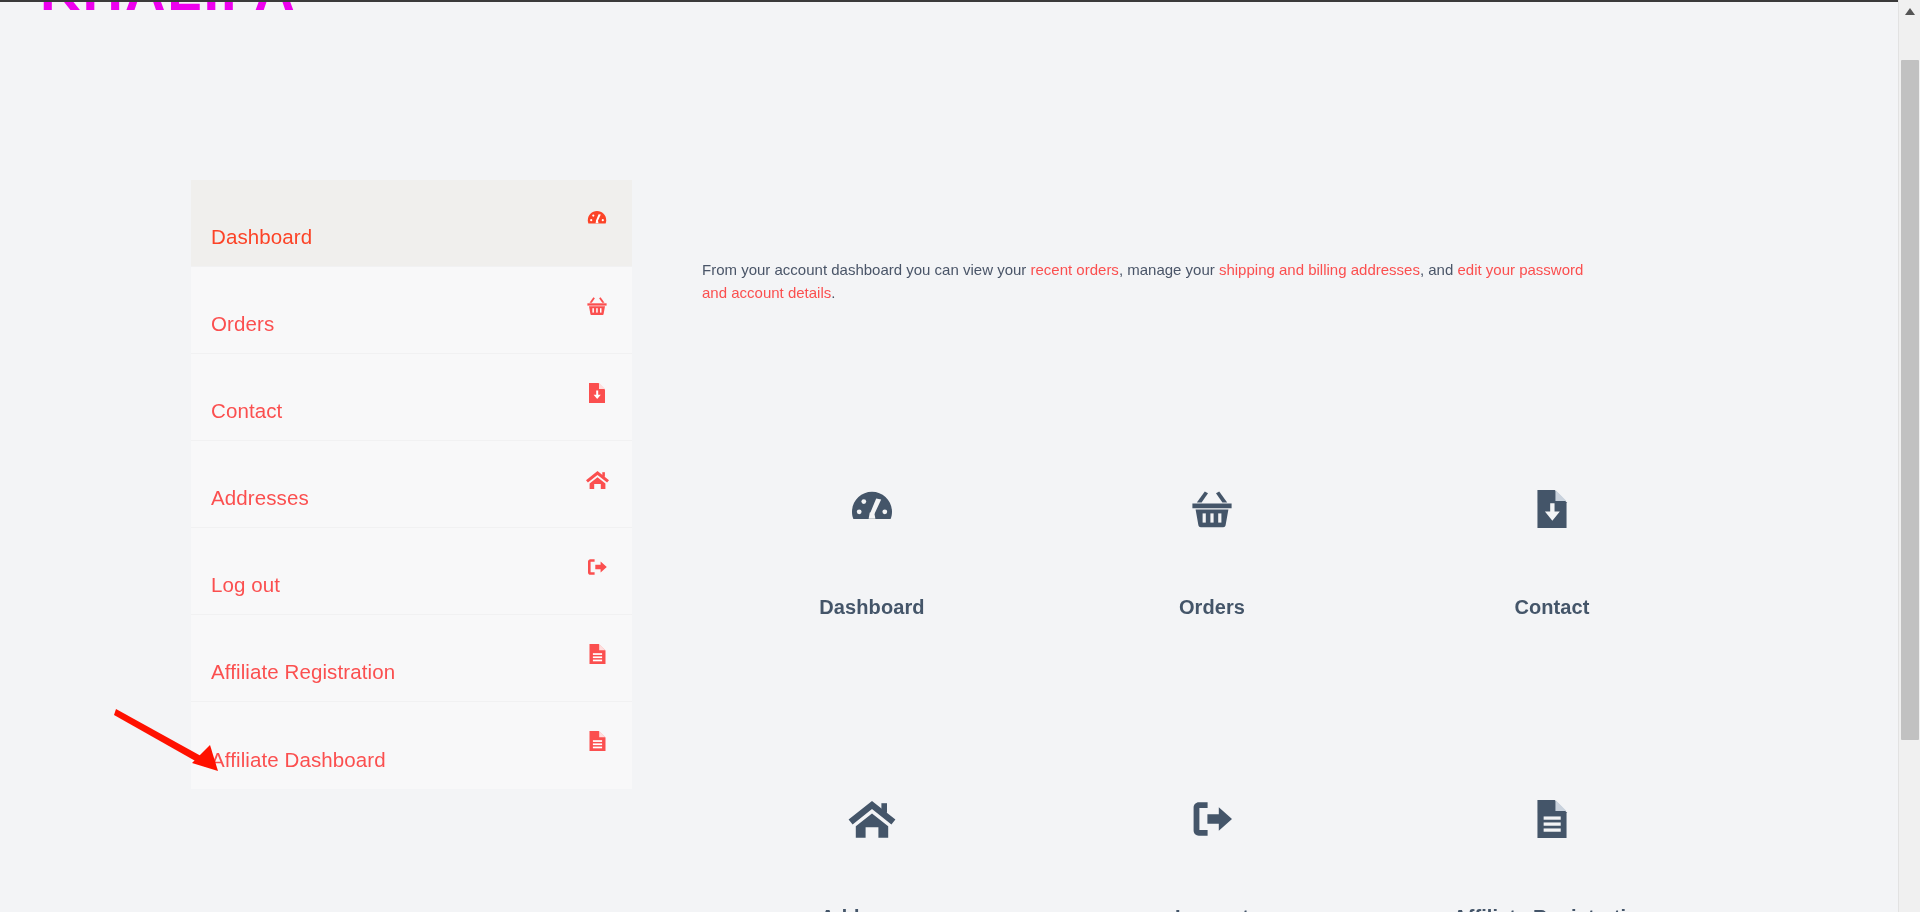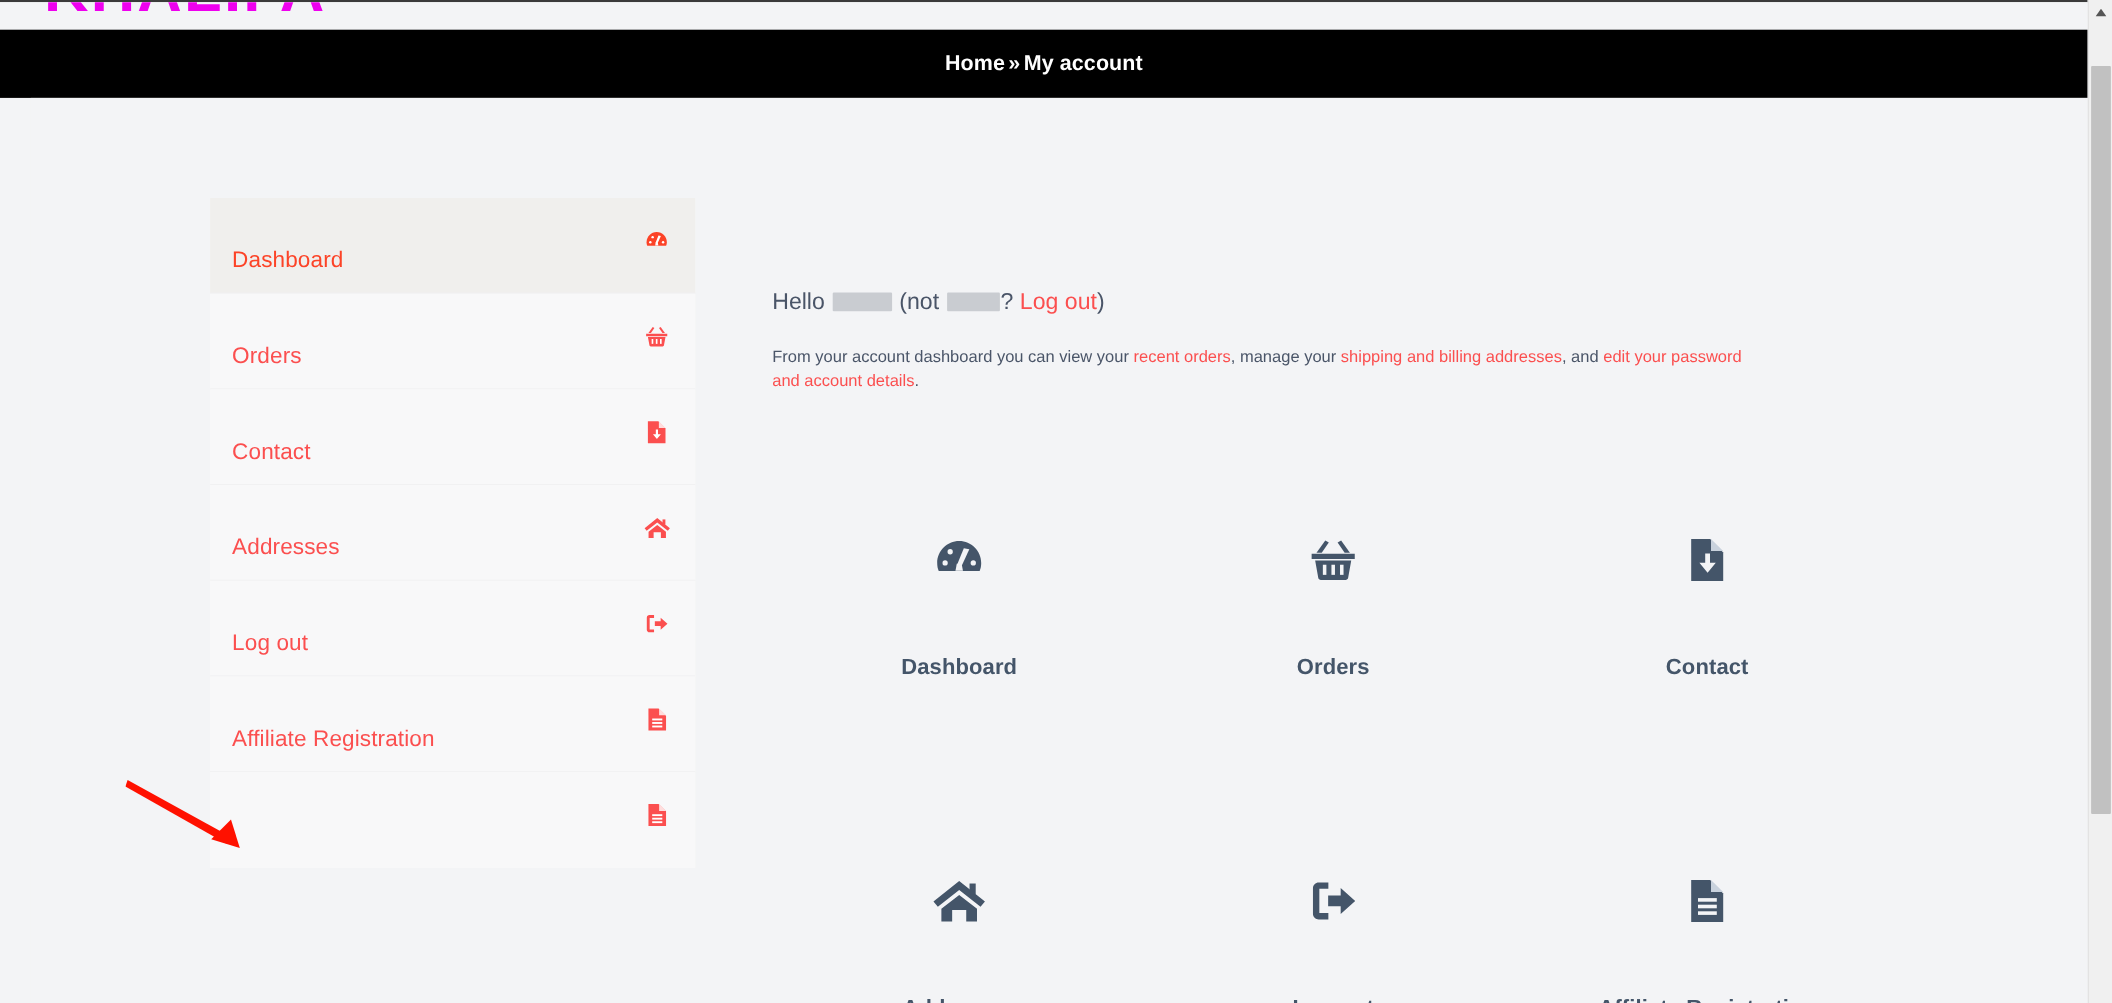--- a/index.html
+++ b/index.html
@@ -241,25 +241,20 @@
 <body>
 
 <div id="viewport">
 
   <div class="top-rule"></div>
 
   <div class="logo-strip">
     <div class="logo-text">KHALIFA</div>
   </div>
 
-  <div class="breadcrumb-bar">
-    <div class="breadcrumb-text">
-      <span>Home</span><span class="breadcrumb-sep">»</span><span>My account</span>
-    </div>
-  </div>
 
   <div class="page-body">
 
     <nav class="account-nav">
 
       <div class="nav-item is-active">
         <span class="nav-label">Dashboard</span>
         <span class="nav-icon">
           <svg width="24" height="24" viewBox="0 0 24 24" fill="#fc4327">
             <path d="M12 4C6.9 4 2.8 8.1 2.8 13.2c0 1.2.2 2.3.6 3.3h17.2c.4-1 .6-2.1.6-3.3C21.2 8.1 17.1 4 12 4z"></path>
@@ -326,47 +321,41 @@
             <path d="M2.5 2h9.2L18.5 8.6V22h-16z"></path>
             <path d="M12.2 2l6.3 6.3h-6.3z" fill="#fdd"></path>
             <rect x="5.9" y="11.2" width="9.2" height="1.7" fill="#ffffff"></rect>
             <rect x="5.9" y="14.4" width="9.2" height="1.7" fill="#ffffff"></rect>
             <rect x="5.9" y="17.6" width="9.2" height="1.7" fill="#ffffff"></rect>
           </svg>
         </span>
       </div>
 
       <div class="nav-item">
+        <span class="nav-label">Affiliate Dashboard</span>
         <span class="nav-icon">
           <svg width="21" height="24" viewBox="0 0 21 24" fill="#fb4f4f">
             <path d="M2.5 2h9.2L18.5 8.6V22h-16z"></path>
             <path d="M12.2 2l6.3 6.3h-6.3z" fill="#fdd"></path>
             <rect x="5.9" y="11.2" width="9.2" height="1.7" fill="#ffffff"></rect>
             <rect x="5.9" y="14.4" width="9.2" height="1.7" fill="#ffffff"></rect>
             <rect x="5.9" y="17.6" width="9.2" height="1.7" fill="#ffffff"></rect>
           </svg>
         </span>
       </div>
 
     </nav>
 
     <svg class="annotation-arrow" viewBox="0 0 120 72">
       <path d="M2 4 L96 56 L92 62 L0 10 Z" fill="#ff1100"></path>
       <path d="M104 66 L78 58 L96 40 Z" fill="#ff1100"></path>
     </svg>
 
     <div class="account-content">
 
-      <p class="greeting">
-        <span>Hello</span>
-        <span class="redacted w1"></span>
-        <span>(not</span>
-        <span class="redacted w2"></span><span>?</span>
-        <a class="link-red" href="#">Log out</a><span>)</span>
-      </p>
 
       <p class="intro">
         <span>From your account dashboard you can view your </span><a class="link-red" href="#">recent orders</a><span>, manage your </span><a class="link-red" href="#">shipping and billing addresses</a><span>, and </span><a class="link-red" href="#">edit your password and account details</a><span>.</span>
       </p>
 
     </div>
 
     <div class="tile-grid">
 
       <div class="tile">

